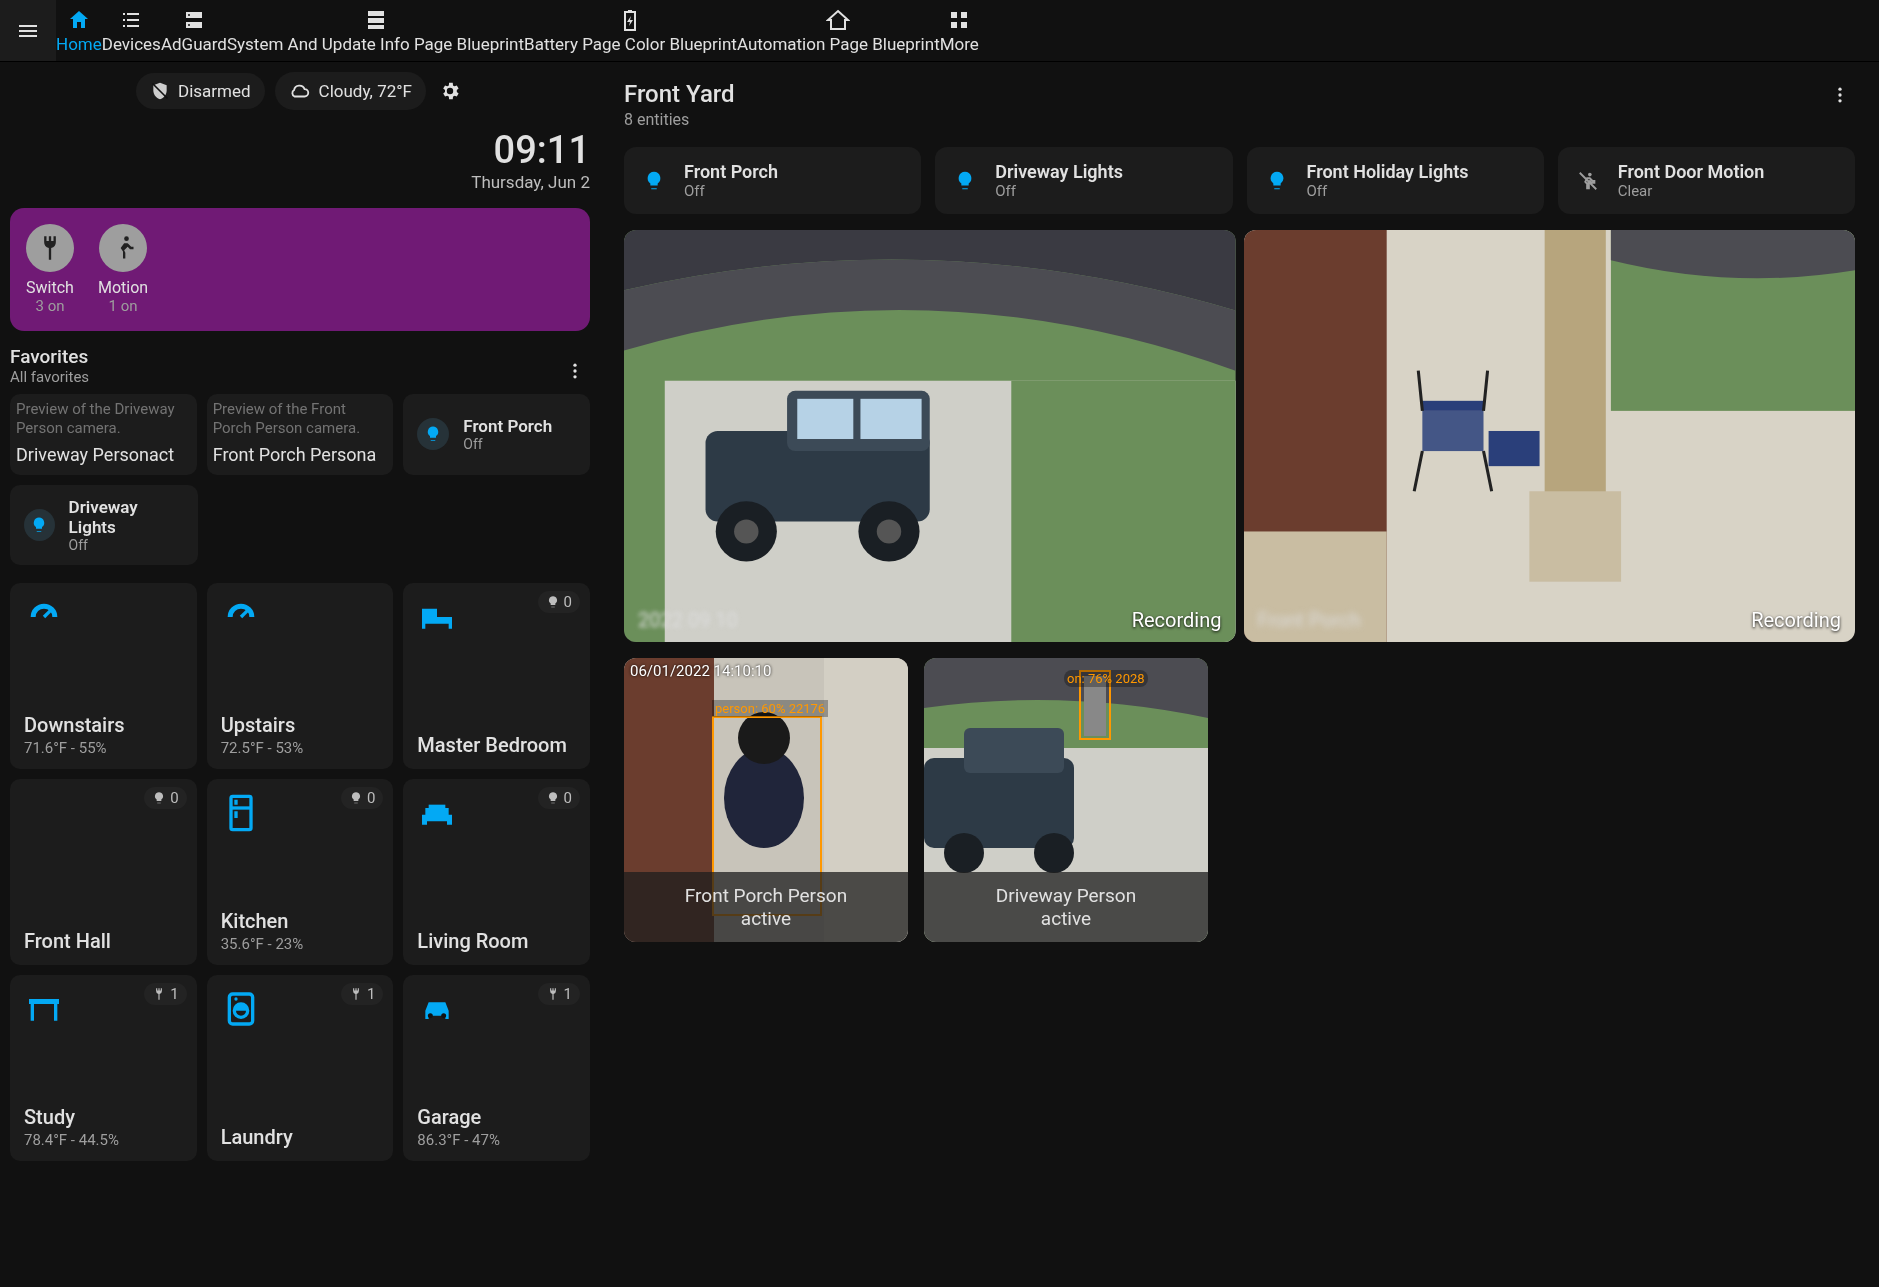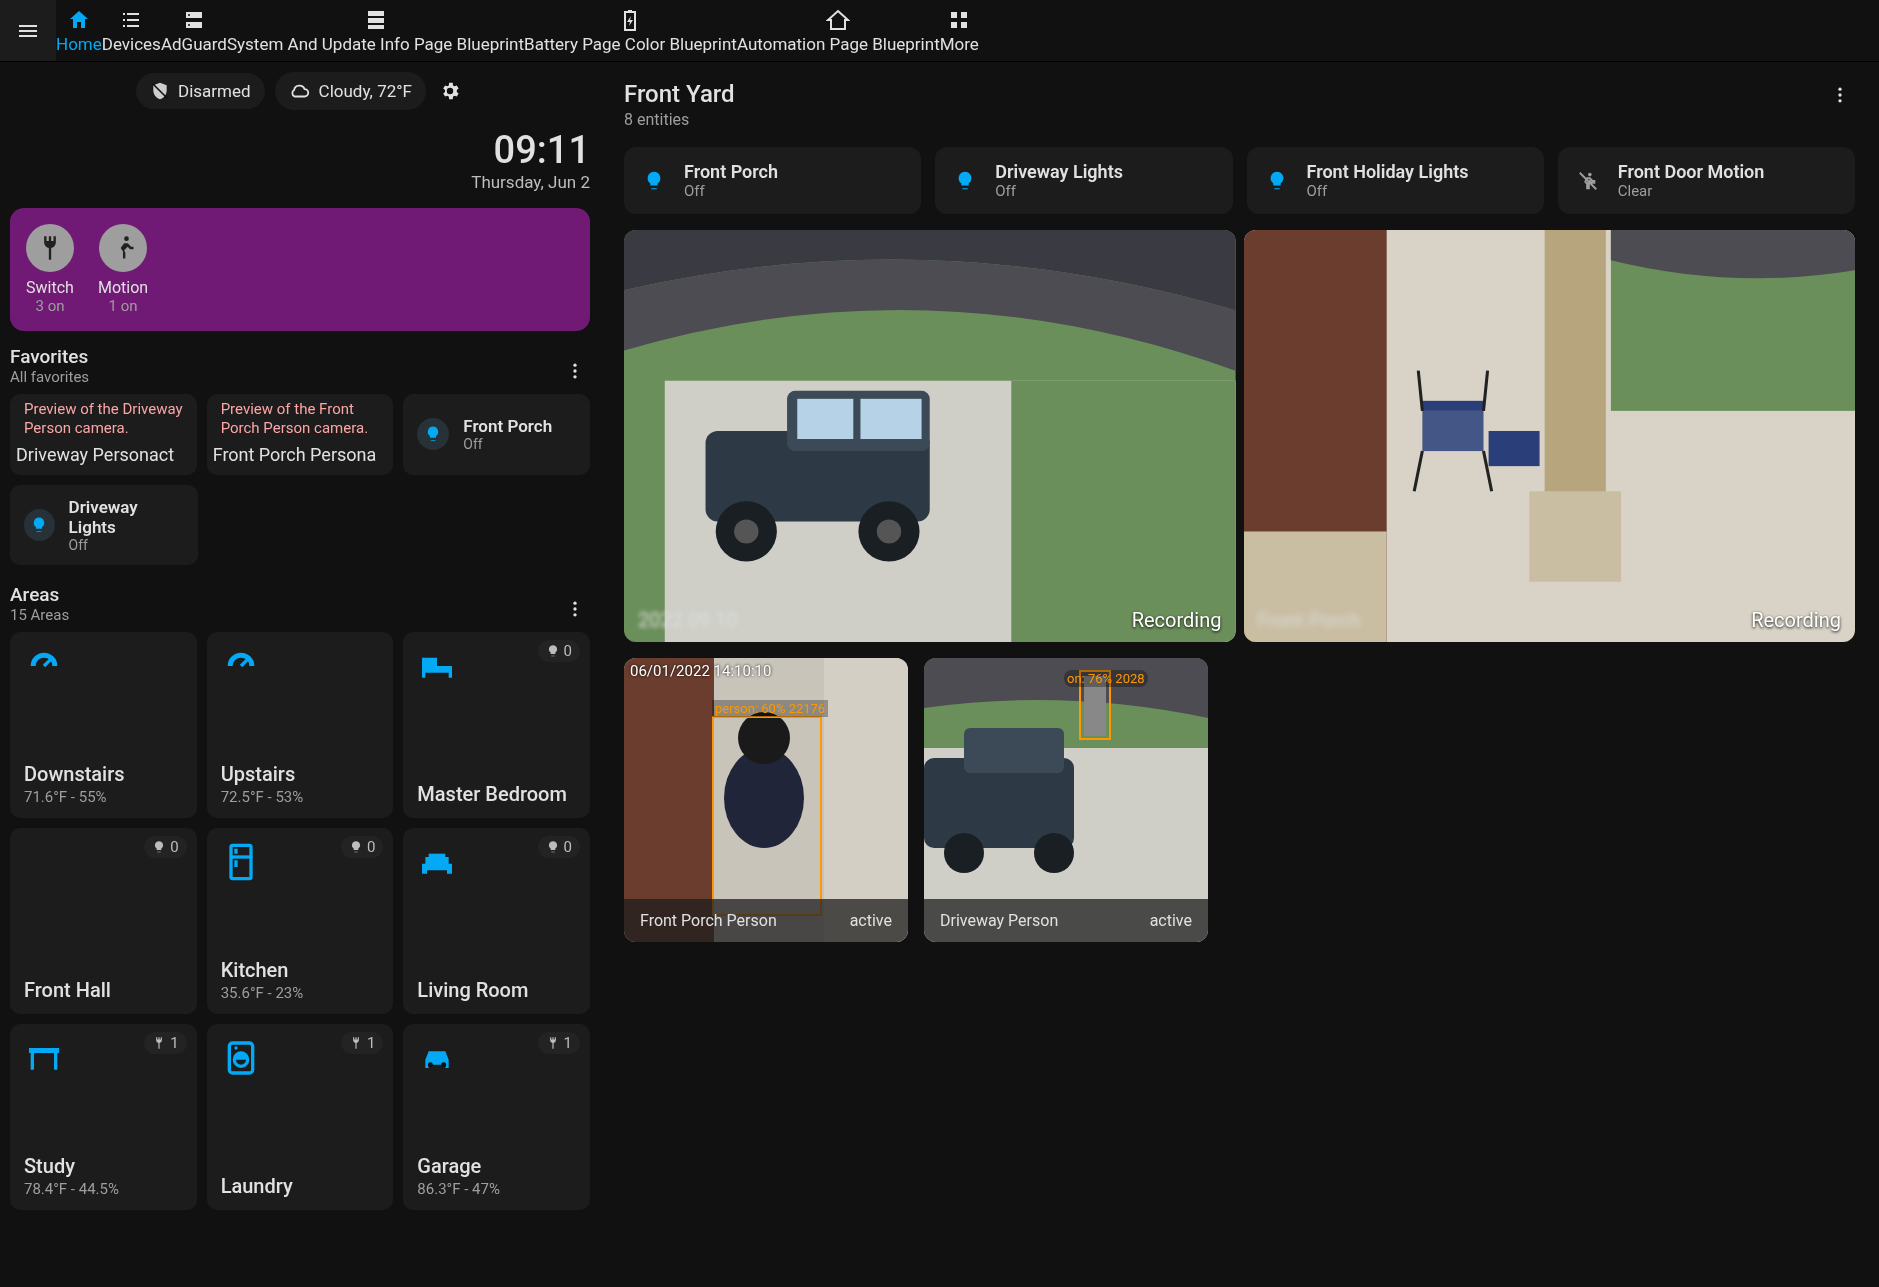--- a/index.html
+++ b/index.html
@@ -116,21 +116,21 @@
     margin-bottom: 8px;
     gap: 32px;
   }
   .section-hdr .title { font-size: 19px; font-weight: 500; }
   .section-hdr .sub { font-size: 15px; color: #9e9e9e; }
   .more-v { cursor:pointer; display:flex; align-items:center; justify-content:center; width:30px; height:30px; }
 
   
   .fav-grid { display:grid; grid-template-columns: repeat(3, 1fr); gap:10px; margin-bottom:10px; }
   .fav-preview { background:#1c1c1c; border-radius:10px; padding:6px 6px 10px; font-size:15px; cursor:pointer; overflow:hidden; }
-  .fav-preview .cap { color:#fca5a5; line-height:1.25;margin-left:8px; }
+  .fav-preview .cap { color:#737373; line-height:1.25; }
   .fav-preview .name { font-size:18px; margin-top:6px; white-space:nowrap; }
   .fav-tile {
     background:#1c1c1c; border-radius:10px; padding:12px 14px;
     display:flex; align-items:center; gap:14px; cursor:pointer;
   }
   .fav-tile .bulb { width:32px; height:32px; border-radius:50%; background:#263238; display:flex; align-items:center; justify-content:center; color:#03a9f4; }
   .fav-tile .lbl { font-size:17px; font-weight:600; }
   .fav-tile .state { font-size:14px; color:#9e9e9e; }
   .fav-row2 { display:flex; gap:10px; margin-bottom:18px; }
 
@@ -186,21 +186,21 @@
   .person-row { display:flex; gap:16px; }
   .person-card {
     width: 284px; height: 284px;
     border-radius:12px; overflow:hidden; position:relative;
     background:#444; cursor:pointer;
   }
   .person-footer {
     position:absolute; left:0; right:0; bottom:0;
     background: rgba(30,30,30,.75);
     display:flex; justify-content:space-between; align-items:center;
-    padding: 12px 16px; font-size:16px;
+    padding: 12px 16px; font-size:19px;flex-direction:column;
   }
   .detect-label {
     position:absolute; font-size:13px; color:#ff9800;
     background:rgba(0,0,0,.3); padding:1px 3px;
   }
   .detect-box {
     position:absolute; border:2px solid #ff9800;
   }
   .ts-small {
     position:absolute; top:4px; left:6px; color:#fff; font-size:15px;
@@ -378,33 +378,20 @@
               <path d="M9 21h6v-1H9v1zm3-19a7 7 0 00-4 12.7V17h8v-2.3A7 7 0 0012 2z"></path>
             </svg>
         </div>
         <div>
           <div class="lbl">Driveway Lights</div>
           <div class="state">Off</div>
         </div>
       </div>
     </div>
 
-    <div class="section-hdr">
-      <div>
-        <div class="title">Areas</div>
-        <div class="sub">15 Areas</div>
-      </div>
-      <div class="more-v">
-        <svg width="20" height="20" viewBox="0 0 24 24" fill="#e1e1e1">
-            <circle cx="12" cy="5" r="2"></circle>
-            <circle cx="12" cy="12" r="2"></circle>
-            <circle cx="12" cy="19" r="2"></circle>
-          </svg>
-      </div>
-    </div>
     <div class="areas-grid" id="areas-grid">
         <div class="area-card">
           <div class="area-icon" style="width:40px;height:40px">
             <svg width="40" height="40" viewBox="0 0 24 24" fill="#03a9f4">
               <path d="M12 4a8 8 0 00-8 8h3a5 5 0 1110 0h3a8 8 0 00-8-8z"></path>
               <path d="M12 12l4-4" stroke="#03a9f4" stroke-width="2"></path>
             </svg>
           </div>
           <div>
             <div class="area-name">Downstairs</div>

